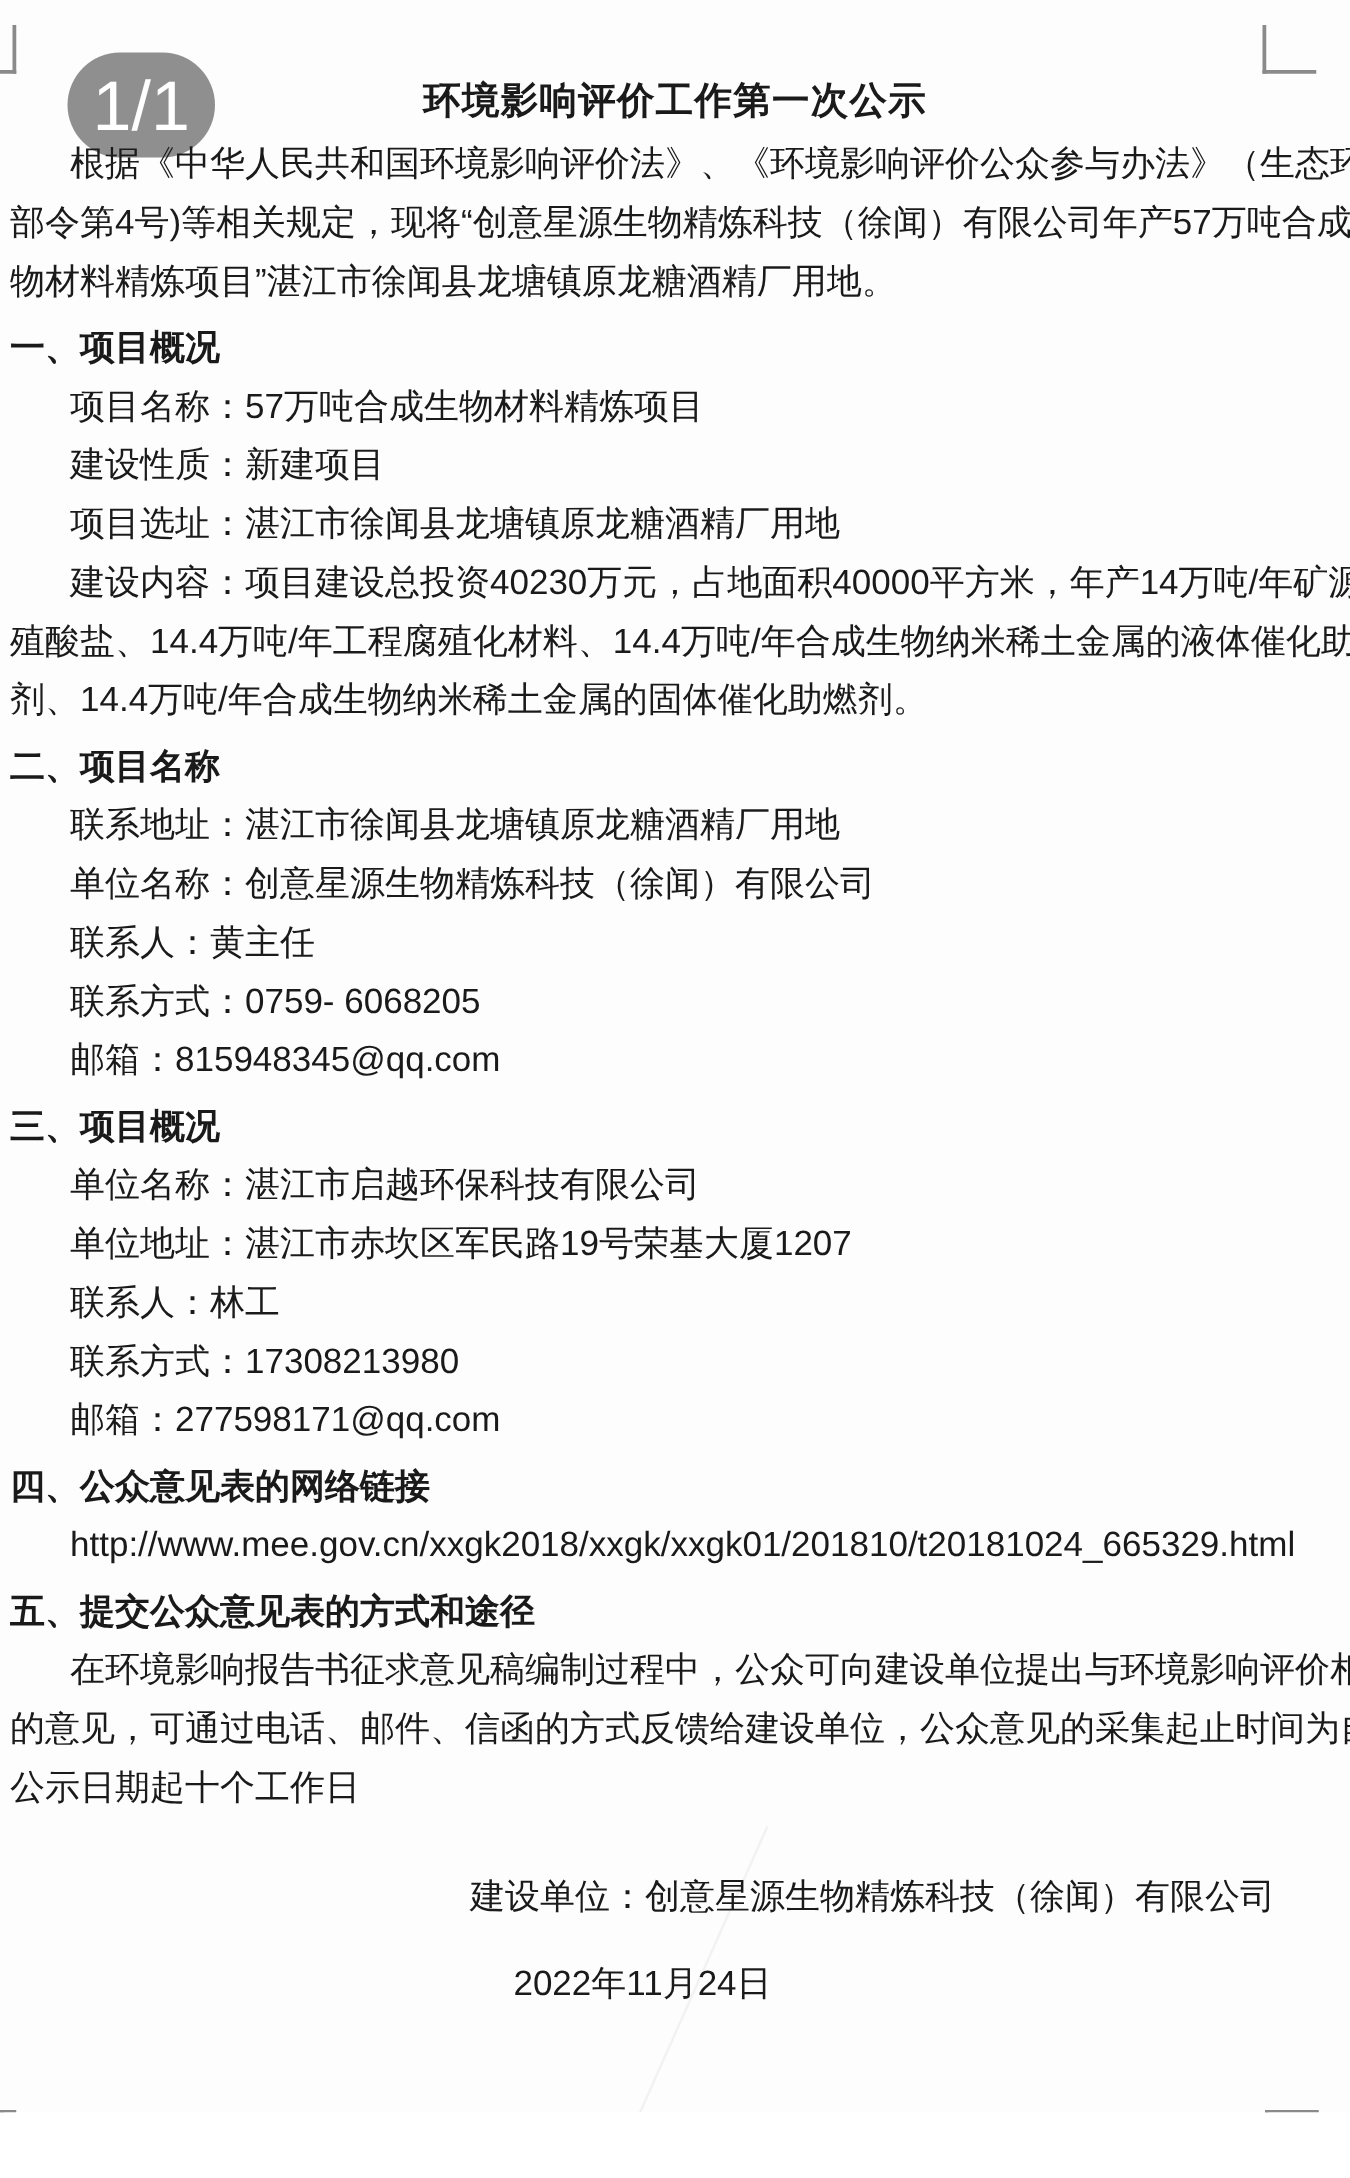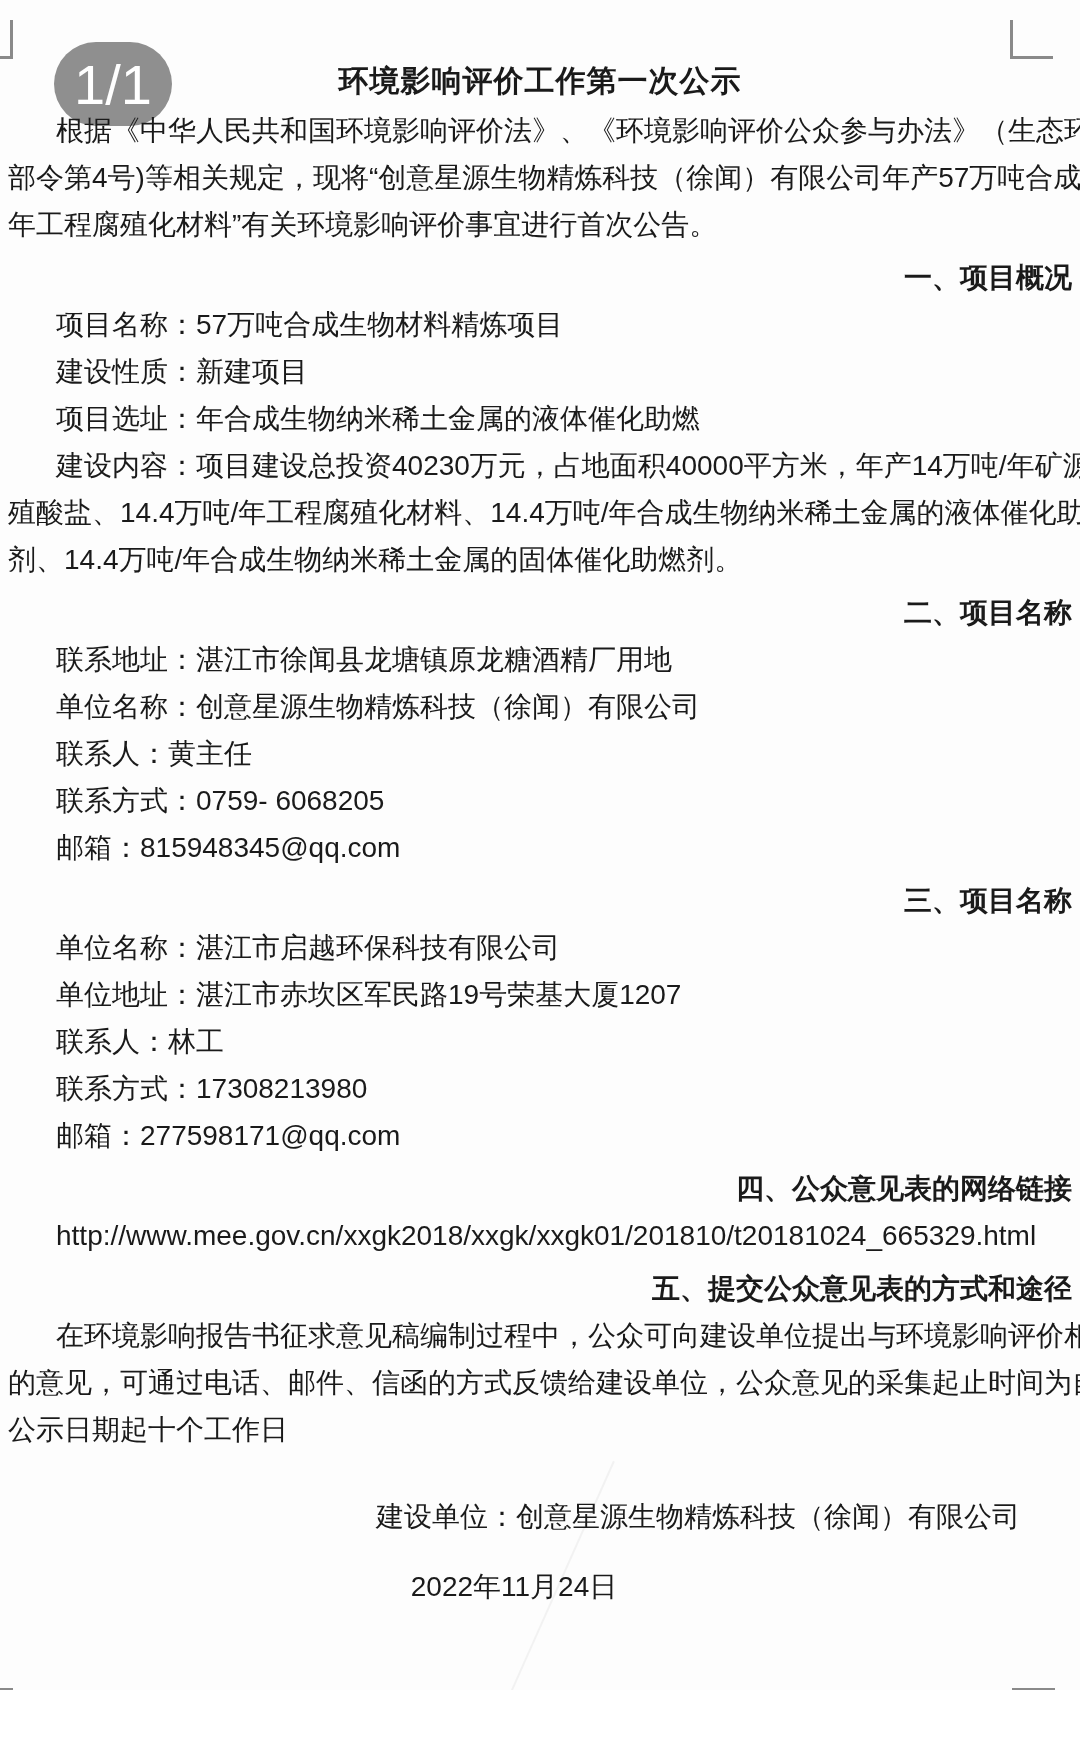--- a/index.html
+++ b/index.html
@@ -34,21 +34,20 @@
     line-height: 47px;
     white-space: nowrap;
   }
   .indent { padding-left: 48px; }
   .heading {
     font-size: 28px;
     font-weight: 700;
     line-height: 47px;
     margin-top: 6px;
     white-space: nowrap;
-    text-align: right;
   }
   .url-line { letter-spacing: 0px; }
   .footer-block {
     text-align: right;
     padding-right: 52px;
   }
   .footer-sign { margin-top: 40px; }
   .footer-date { margin-top: 23px; text-align: center; }
 
   
@@ -107,38 +106,38 @@
   <div class="page-badge">
     <span>1/1</span>
   </div>
 
   <div class="content">
 
     <div class="title-line">环境影响评价工作第一次公示</div>
 
     <div class="line indent">根据《中华人民共和国环境影响评价法》、《环境影响评价公众参与办法》（生态环境</div>
     <div class="line">部令第4号)等相关规定，现将“创意星源生物精炼科技（徐闻）有限公司年产57万吨合成生</div>
-    <div class="line">年工程腐殖化材料”有关环境影响评价事宜进行首次公告。</div>
+    <div class="line">物材料精炼项目”湛江市徐闻县龙塘镇原龙糖酒精厂用地。</div>
 
     <div class="heading">一、项目概况</div>
     <div class="line indent">项目名称：57万吨合成生物材料精炼项目</div>
     <div class="line indent">建设性质：新建项目</div>
-    <div class="line indent">项目选址：年合成生物纳米稀土金属的液体催化助燃</div>
+    <div class="line indent">项目选址：湛江市徐闻县龙塘镇原龙糖酒精厂用地</div>
     <div class="line indent">建设内容：项目建设总投资40230万元，占地面积40000平方米，年产14万吨/年矿源腐</div>
     <div class="line">殖酸盐、14.4万吨/年工程腐殖化材料、14.4万吨/年合成生物纳米稀土金属的液体催化助燃</div>
     <div class="line">剂、14.4万吨/年合成生物纳米稀土金属的固体催化助燃剂。</div>
 
     <div class="heading">二、项目名称</div>
     <div class="line indent">联系地址：湛江市徐闻县龙塘镇原龙糖酒精厂用地</div>
     <div class="line indent">单位名称：创意星源生物精炼科技（徐闻）有限公司</div>
     <div class="line indent">联系人：黄主任</div>
     <div class="line indent">联系方式：0759- 6068205</div>
     <div class="line indent">邮箱：815948345@qq.com</div>
 
-    <div class="heading">三、项目名称</div>
+    <div class="heading">三、项目概况</div>
     <div class="line indent">单位名称：湛江市启越环保科技有限公司</div>
     <div class="line indent">单位地址：湛江市赤坎区军民路19号荣基大厦1207</div>
     <div class="line indent">联系人：林工</div>
     <div class="line indent">联系方式：17308213980</div>
     <div class="line indent">邮箱：277598171@qq.com</div>
 
     <div class="heading">四、公众意见表的网络链接</div>
     <div class="line indent url-line">http://www.mee.gov.cn/xxgk2018/xxgk/xxgk01/201810/t20181024_665329.html</div>
 
     <div class="heading">五、提交公众意见表的方式和途径</div>

